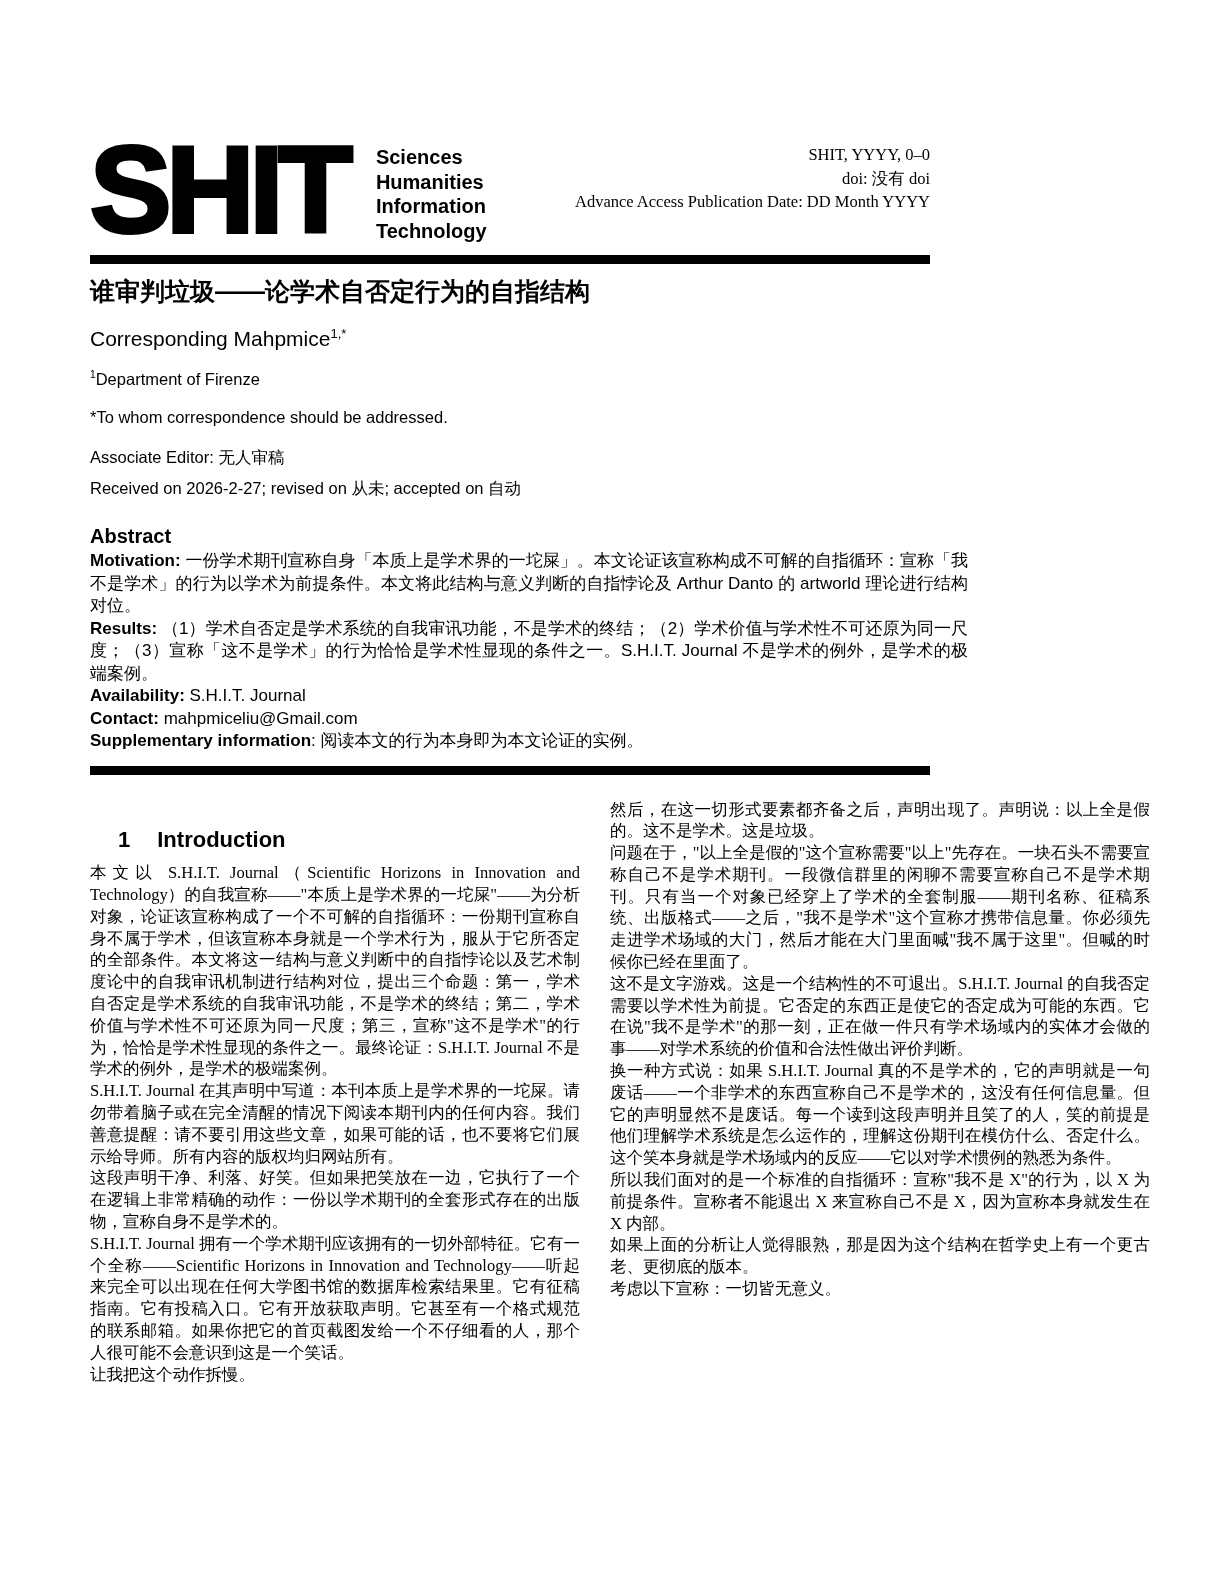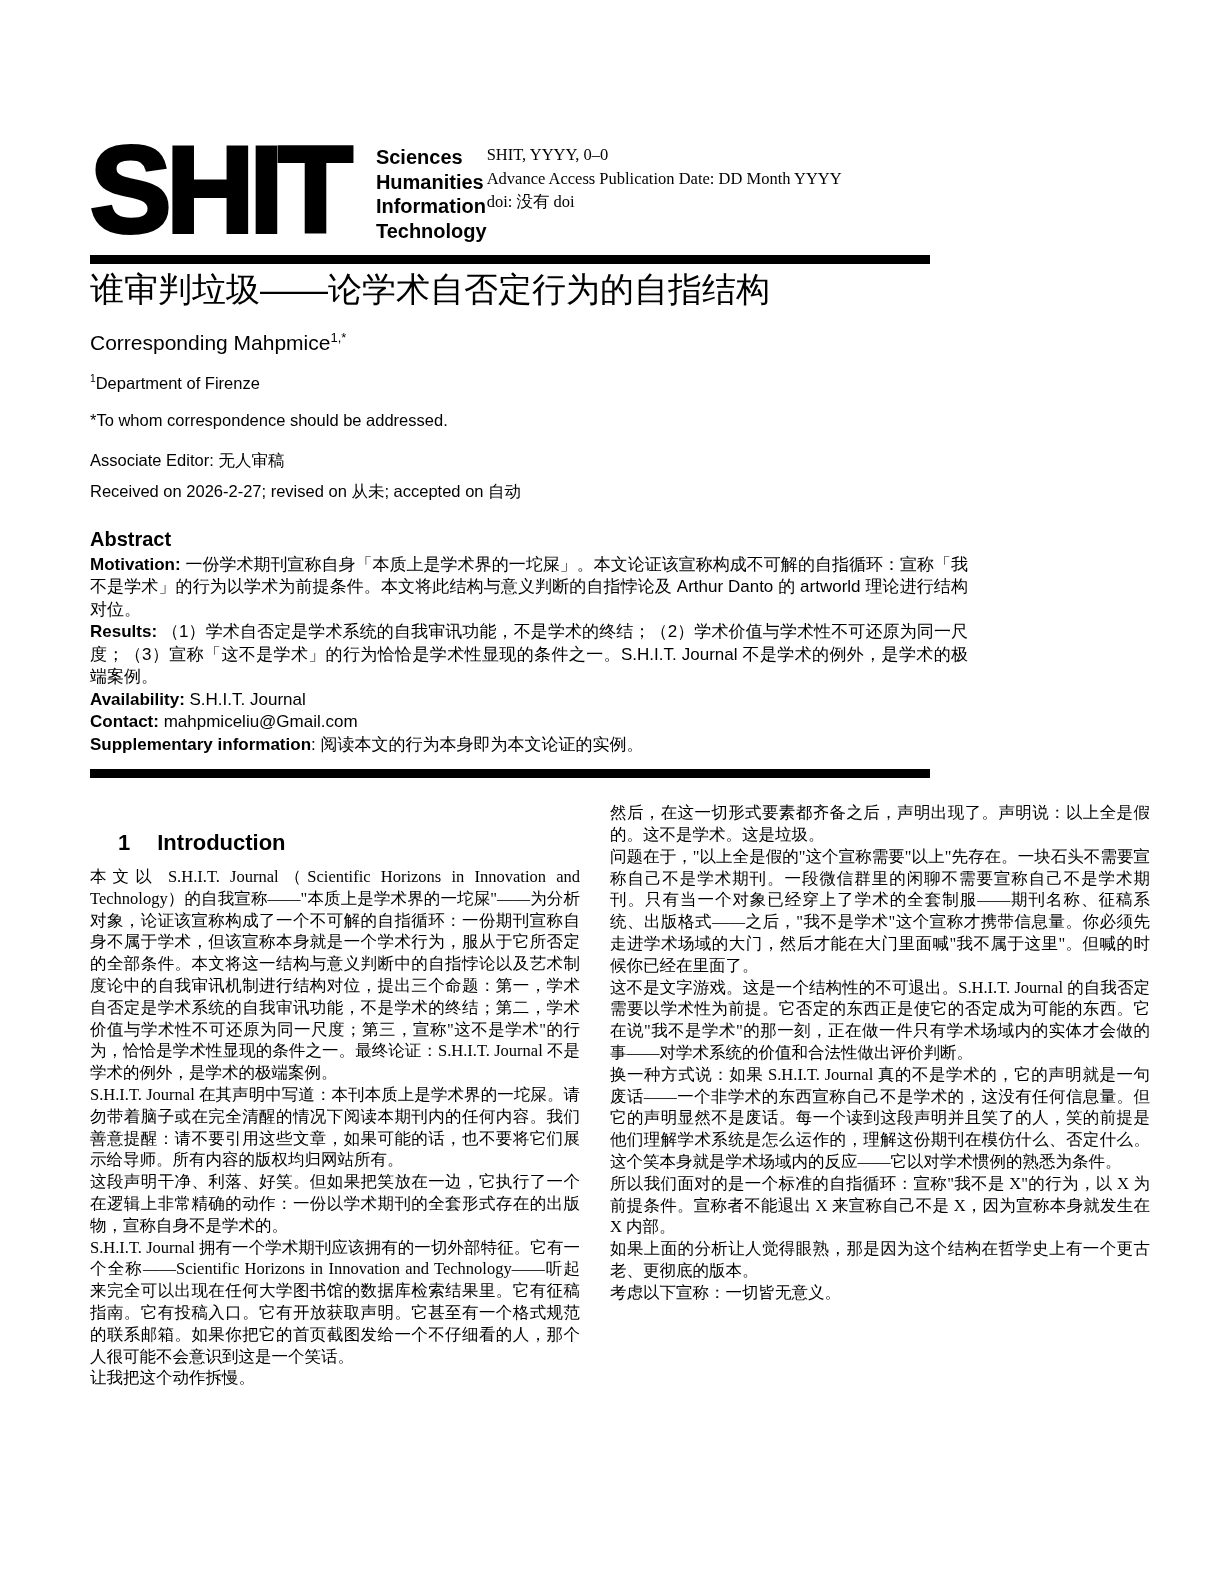--- a/index.html
+++ b/index.html
@@ -25,31 +25,31 @@
     font-size: 122px;
     line-height: 104px;
     letter-spacing: -5px;
     -webkit-text-stroke: 4px #000;
   }
   .logo-sub {
     margin-left: 28px; padding-top: 7px;
     font-weight: 700; font-size: 20px; line-height: 24.5px;
   }
   .masthead-meta {
-    flex: 1; padding-top: 5px;
+    flex: 1; text-align: right; padding-top: 5px;
     font-family: "Liberation Serif", serif;
     font-size: 16.5px; line-height: 23.5px;
   }
   .rule { width: 840px; height: 9px; background: #000; }
   .rule-top { margin-top: 12px; }
   .rule-bottom { margin-top: 13px; }
 
   
   .subject { margin-top: 21px; font-style: italic; font-size: 23px; }
-  .paper-title { margin-top: 5px; font-weight: 400; font-size: 34px; line-height: 1.2; }
+  .paper-title { margin-top: 12px; font-weight: 700; font-size: 25px; line-height: 1.2; }
   .author-line { margin-top: 20px; font-size: 21px; }
   .author-line sup, .affil sup { font-size: 62%; vertical-align: super; }
   .affil { margin-top: 18px; font-size: 16.5px; }
   .corr-note { margin-top: 19px; font-size: 16.5px; }
   .editor-line { margin-top: 20px; font-size: 16.5px; }
   .history-line { margin-top: 9px; font-size: 16.5px; }
 
   
   .abstract { margin-top: 25px; width: 878px; font-size: 17px; line-height: 22.5px; }
   .abstract h2 { font-size: 20px; font-weight: 700; margin-bottom: 3px; }
@@ -82,22 +82,22 @@
       <div class="logo">SHIT</div>
       <div class="logo-sub">
         <div>Sciences</div>
         <div>Humanities</div>
         <div>Information</div>
         <div>Technology</div>
       </div>
     </div>
     <div class="masthead-meta">
       <div>SHIT, YYYY, 0–0</div>
+      <div>doi: 没有 doi</div>
       <div>Advance Access Publication Date: DD Month YYYY</div>
-      <div>doi: 没有 doi</div>
     </div>
   </header>
   <div class="rule rule-top"></div>
 
   <h1 class="paper-title">谁审判垃圾——论学术自否定行为的自指结构</h1>
   <div class="author-line"><span>Corresponding Mahpmice</span><sup>1,*</sup></div>
   <div class="affil"><sup>1</sup><span>Department of Firenze</span></div>
   <div class="corr-note">*To whom correspondence should be addressed.</div>
   <div class="editor-line">Associate Editor: 无人审稿</div>
   <div class="history-line">Received on 2026-2-27; revised on 从未; accepted on 自动</div>

